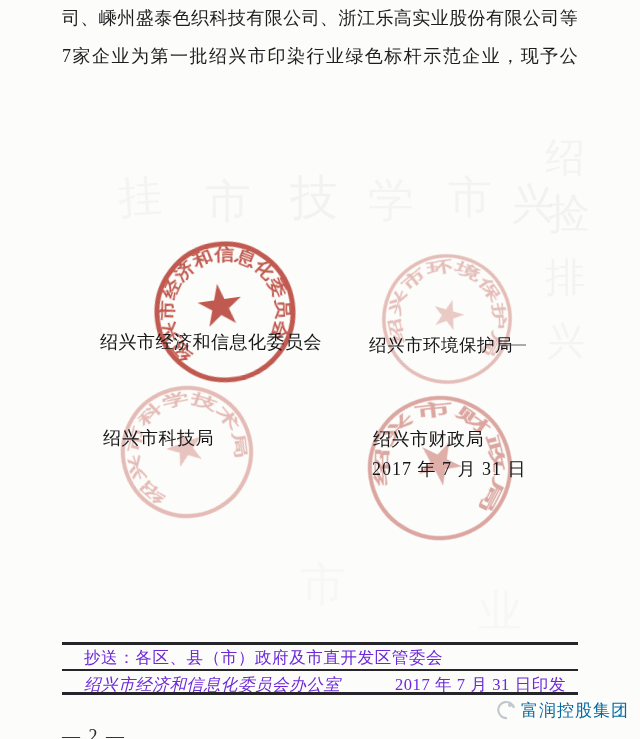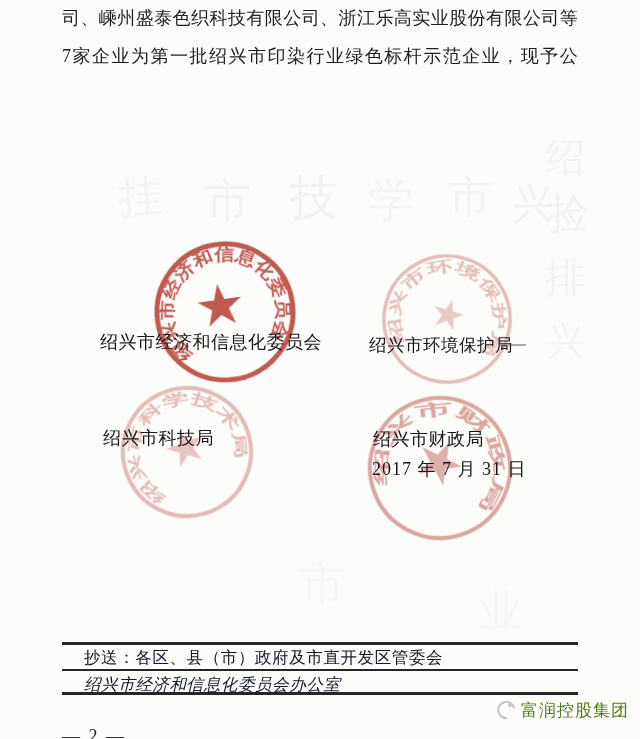--- a/index.html
+++ b/index.html
@@ -16,23 +16,23 @@
   .ind{text-indent:2em;}
   
   svg.seals{position:absolute;left:0;top:0;pointer-events:none;}
   .sealblur{filter:blur(.6px);}
   
   .org{position:absolute;font-size:18px;letter-spacing:.5px;color:#161618;white-space:nowrap;}
   
   .ghost{position:absolute;color:#8e99a6;font-family:"Liberation Serif","DejaVu Serif",serif;pointer-events:none;}
   
   .rule{position:absolute;left:62px;width:516px;background:#26262a;}
-  .f-text{position:absolute;font-size:16.5px;letter-spacing:.6px;color:#0f172a;white-space:nowrap;}
+  .f-text{position:absolute;font-size:16.5px;letter-spacing:.6px;color:#6d28d9;white-space:nowrap;}
   .pageno{position:absolute;left:62px;top:726px;font-size:18px;letter-spacing:2px;color:#2a2a2e;}
-  .wm{position:absolute;top:699px;left:521px;font-size:17px;letter-spacing:1px;color:#4d7c0f;
+  .wm{position:absolute;top:699px;left:521px;font-size:17px;letter-spacing:1px;color:#0369a1;
       font-family:"Liberation Sans","DejaVu Sans",sans-serif;}
   .wm-logo{position:absolute;top:700px;left:494px;}
   .scan-dash{position:absolute;left:500px;top:344px;width:26px;height:2px;background:#4a4a4e;opacity:.45;}
 </style>
 </head>
 <body>
 
 <div class="page">
 
   <div class="body-text">
@@ -96,20 +96,21 @@
   <div class="org" style="left:369px;top:333px;font-size:17.5px;">绍兴市环境保护局</div>
   <div class="scan-dash"></div>
   <div class="org" style="left:103px;top:426px;">绍兴市科技局</div>
   <div class="org" style="left:373px;top:427px;">绍兴市财政局</div>
   <div class="org" style="left:372px;top:457px;letter-spacing:1px;">2017 年 7 月 31 日</div>
 
   <div class="rule" style="top:642px;height:3px;"></div>
   <div class="f-text" style="left:84px;top:647px;">抄送：各区、县（市）政府及市直开发区管委会</div>
   <div class="rule" style="top:669px;height:1.5px;"></div>
   <div class="f-text" style="left:84px;top:674px;font-style:italic;">绍兴市经济和信息化委员会办公室</div>
+  <div class="f-text" style="right:74px;top:674px;">2017 年 7 月 31 日印发</div>
   <div class="rule" style="top:692px;height:3px;"></div>
 
   <div class="pageno">— 2 —</div>
 
   <svg class="wm-logo" width="24" height="20" viewBox="0 0 24 20">
     <path d="M20 8 a8 8 0 1 0 -7 10" fill="none" stroke="#c3c8cd" stroke-width="2.2"></path>
     <circle cx="16" cy="5" r="2" fill="#c3c8cd"></circle>
   </svg>
   <div class="wm">富润控股集团</div>
 

